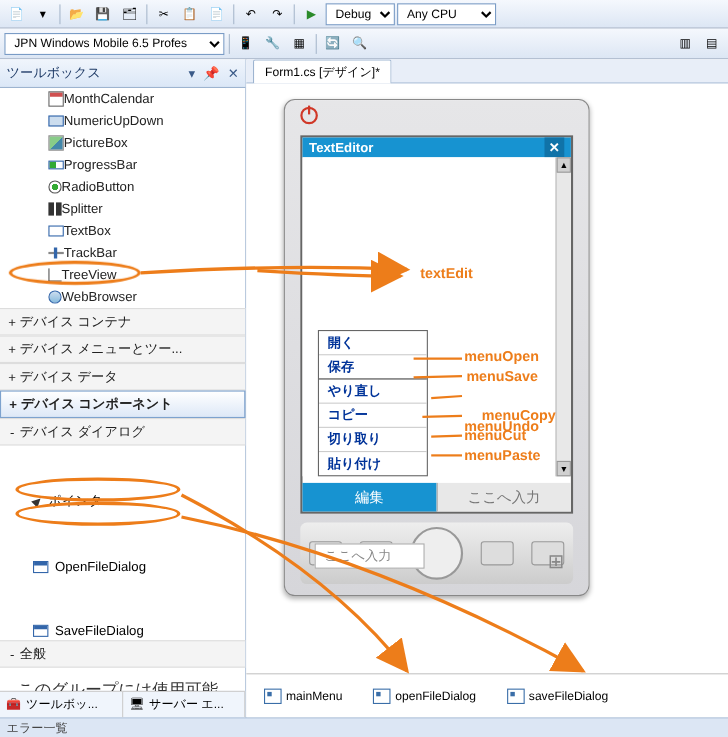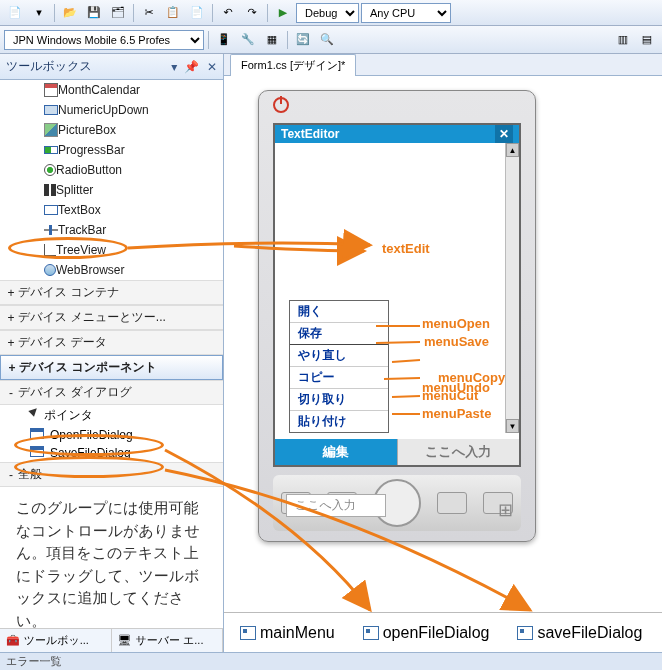--- a/index.html
+++ b/index.html
@@ -18,21 +18,21 @@
 
 .toolbox { width:224px; background:#fff; border-right:1px solid #9db4d0; display:flex; flex-direction:column; }
 .toolbox-header { background:linear-gradient(#f0f5fc,#dbe7f7); color:#1e3a66; font-size:12px; padding:4px 6px; display:flex; align-items:center; justify-content:space-between; border-bottom:1px solid #9db4d0; }
 .toolbox-header .icons span { margin-left:4px; cursor:pointer; color:#3a5a88; }
 .toolbox-body { flex:1; overflow-y:auto; position:relative; }
 .tb-item { display:flex; align-items:center; padding:3px 6px 3px 24px; font-size:12px; color:#222; position:relative; }
 .tb-item { padding-left:44px; }
 .tb-cat { display:flex; align-items:center; padding:3px 4px; font-size:12px; color:#222; background:#f4f4f4; border-top:1px solid #ddd; border-bottom:1px solid #ddd; }
 .tb-cat.selected { background:linear-gradient(#fff,#dde8f7); border:1px solid #7da2ce; font-weight:bold; }
 .tb-cat .exp { width:14px; text-align:center; }
-.tb-sub { padding:2px 4px 2px 30px; display:flex; align-items:flex-start; gap:6px; font-size:12px; }
+.tb-sub { padding:2px 4px 2px 30px; display:flex; align-items:center; gap:6px; font-size:12px;margin-top:40px; }
 .tb-empty { padding:10px 16px; font-size:15px; color:#333; line-height:1.5; }
 .tb-footer { border-top:1px solid #ccc; background:#f0f5fc; display:flex; height:24px; }
 .tb-footer .tab { flex:1; display:flex; align-items:center; gap:4px; padding:0 6px; font-size:11px; border-right:1px solid #ccc; }
 
 
 .designer { flex:1; display:flex; flex-direction:column; background:#fff; }
 .doc-tabs { height:22px; display:flex; align-items:center; background:#e8eef8; padding-left:6px; border-bottom:1px solid #9db4d0; }
 .doc-tab { background:#fff; border:1px solid #9db4d0; border-bottom:none; padding:3px 10px; font-size:11px; border-radius:2px 2px 0 0; }
 .design-surface { flex:1; background:#fff; position:relative; overflow:hidden; }
 
@@ -45,31 +45,31 @@
 .titlebar { background:#1793d1; color:#fff; font-weight:bold; font-size:12px; padding:0 6px; display:flex; justify-content:space-between; align-items:center; }
 .titlebar .x { background:#1073a8; width:18px; height:18px; display:flex; align-items:center; justify-content:center; font-size:12px; }
 .screen-body { position:relative; height:calc(100% - 24px - 26px); background:#fff; }
 .scrollbar-v { position:absolute; right:0; top:0; bottom:0; width:14px; background:#e8e8e8; border-left:1px solid #bbb; }
 .scrollbar-v .arr { height:14px; background:#d0d0d0; border:1px solid #999; display:flex;align-items:center;justify-content:center;font-size:8px;}
 .menu-popup { position:absolute; left:14px; bottom:0; width:100px; background:#fff; border:1px solid #666; }
 .menu-popup .mi { padding:2px 8px; font-size:12px; font-weight:bold; color:#003399; border-bottom:1px solid #ccc; }
 .menu-popup .mi.sep-after { border-bottom:1px solid #444; }
 .menu-popup .mi:last-child { border-bottom:none; }
 .softbar { position:absolute; left:0; right:0; bottom:0; height:26px; display:flex; }
-.softbar .sb { flex:1; display:flex; align-items:center; justify-content:center; font-size:13px; font-weight:bold; }
+.softbar .sb { flex:1; display:flex; align-items:center; justify-content:center; font-size:13px; font-weight:normal; }
 .softbar .sb.left { background:#1793d1; color:#fff; }
 .softbar .sb.right { background:#e8e8e8; color:#777; border-left:1px solid #aaa; }
 .phone-keys { position:absolute; left:14px; right:14px; bottom:10px; height:56px; background:linear-gradient(#eee,#ccc); border-radius:6px; display:flex; align-items:center; justify-content:space-around; }
 .phone-keys .key { width:30px;height:22px;background:#ddd;border:1px solid #999;border-radius:3px; }
 .phone-keys .dpad { width:48px;height:48px;border:2px solid #999;border-radius:50%; background:#eee; }
 .winlogo { position:absolute; right:22px; bottom:20px; font-size:18px; color:#888; }
 
 
 .tray { height:40px; border-top:1px solid #bbb; background:#fff; display:flex; align-items:center; gap:28px; padding:0 16px; }
-.tray .comp { display:flex; align-items:center; gap:4px; font-size:16px; }
+.tray .comp { display:flex; align-items:center; gap:4px; font-size:11px; }
 .tray .cicon { width:16px;height:14px;background:#fff;border:1px solid #3a6ea8;position:relative; }
 .tray .cicon::after { content:""; position:absolute; left:2px; top:2px; width:4px;height:4px;background:#3a6ea8; }
 
 
 .anno { position:absolute; pointer-events:none; }
 .anno-text { color:#ed7d1a; font-weight:bold; font-size:13px; font-family: Arial, sans-serif; }
 .oval { border:3px solid #ed7d1a; border-radius:50%; }
 svg.arrows { position:absolute; left:0; top:0; pointer-events:none; }
 
 

